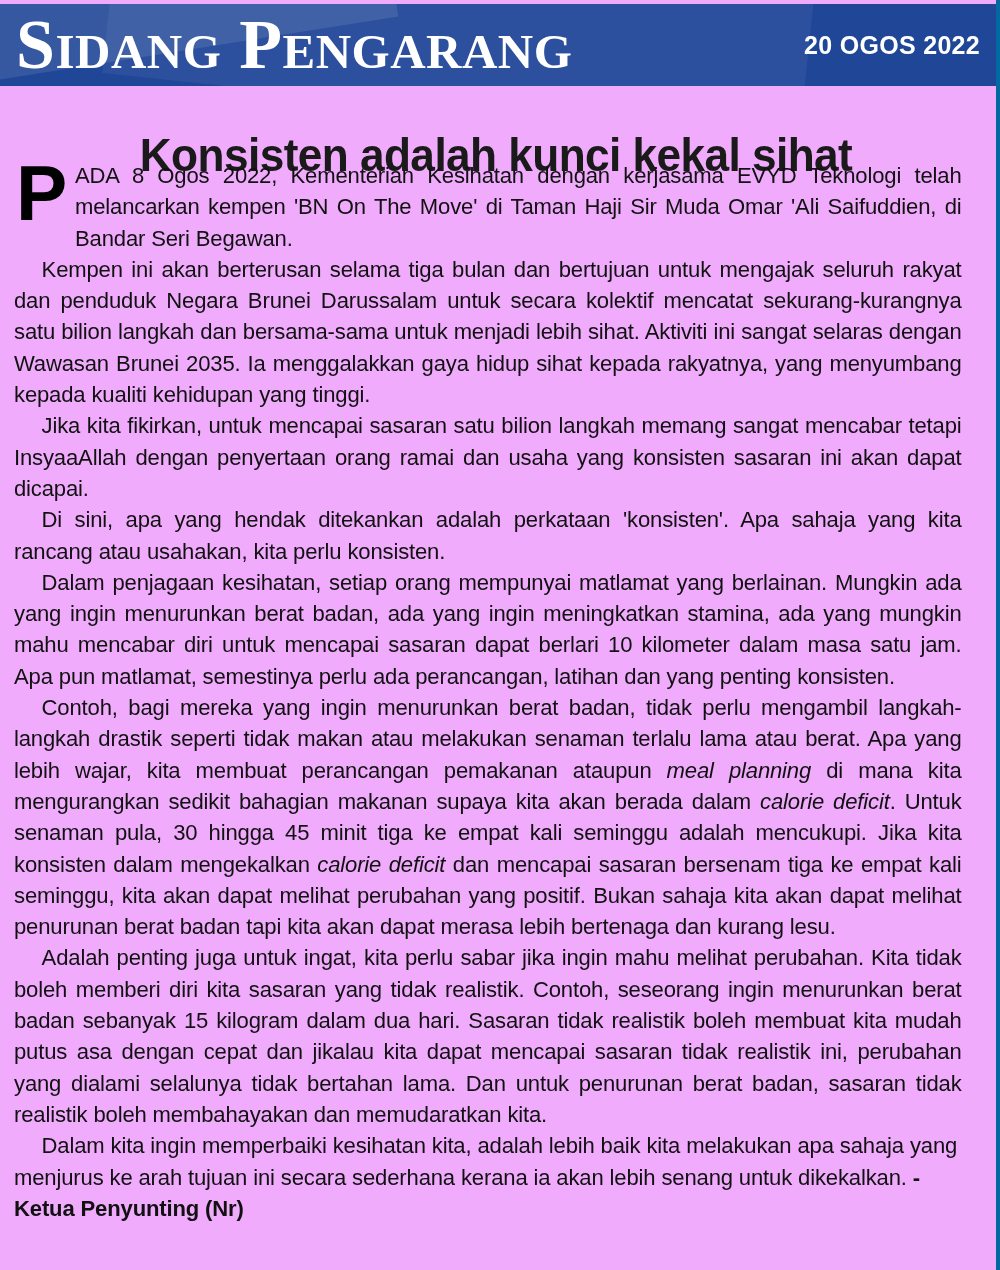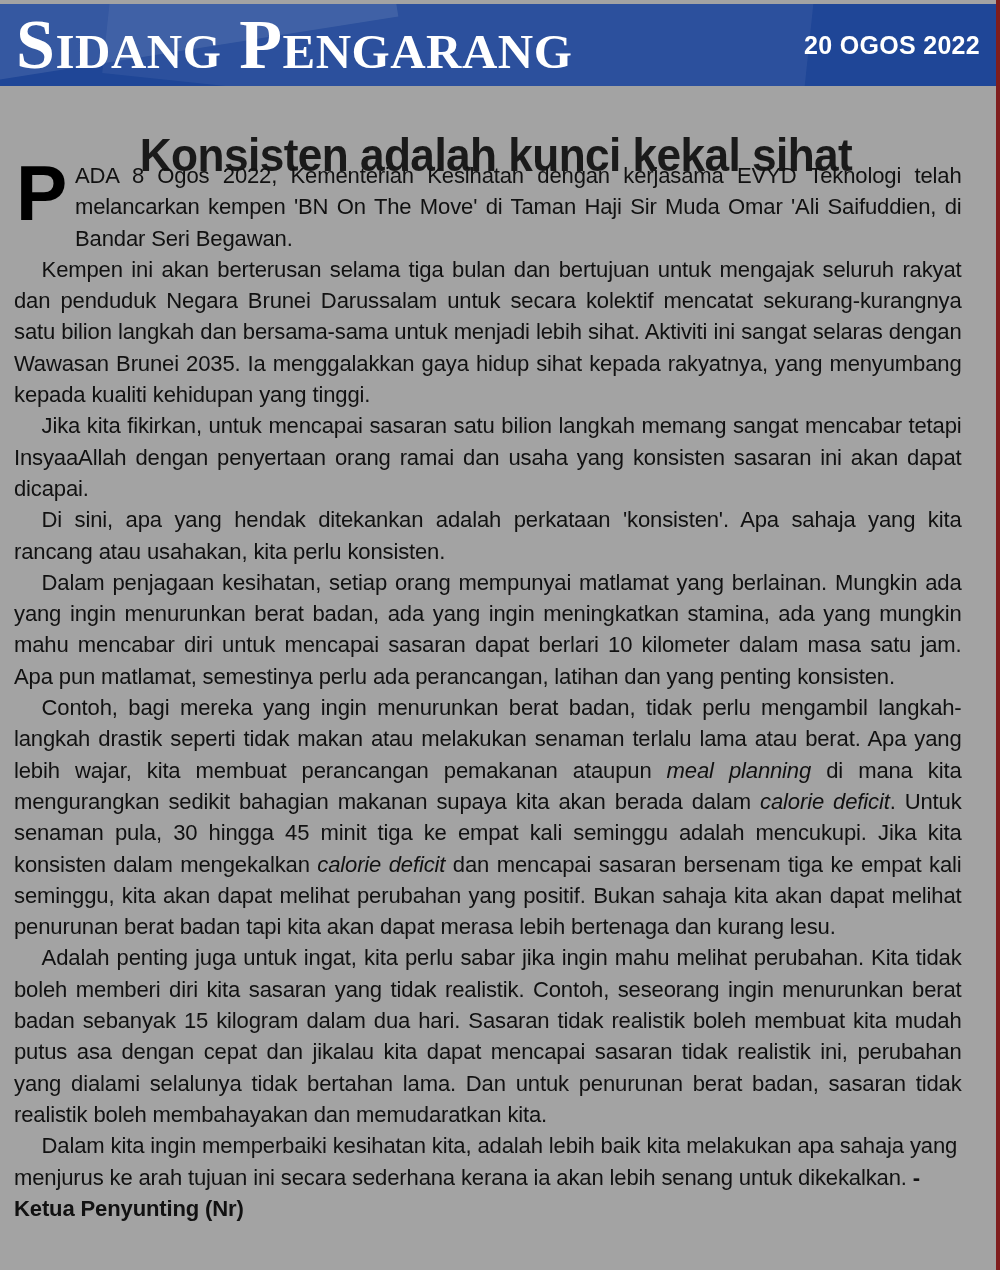--- a/index.html
+++ b/index.html
@@ -13,22 +13,22 @@
     font-family: "Liberation Sans", sans-serif;
     color: #000;
     position: relative;
     overflow: hidden;
   }
 
   
   #page {
     position: absolute;
     inset: 0;
-    background: #a3a3a3;
-    border-right: 4px solid #7f1d1d;
+    background: #f0abfc;
+    border-right: 4px solid #0369a1;
     box-sizing: border-box;
   }
 
   
   #masthead {
     position: absolute;
     left: 0;
     top: 4px;
     width: 996px;
     height: 82px;

